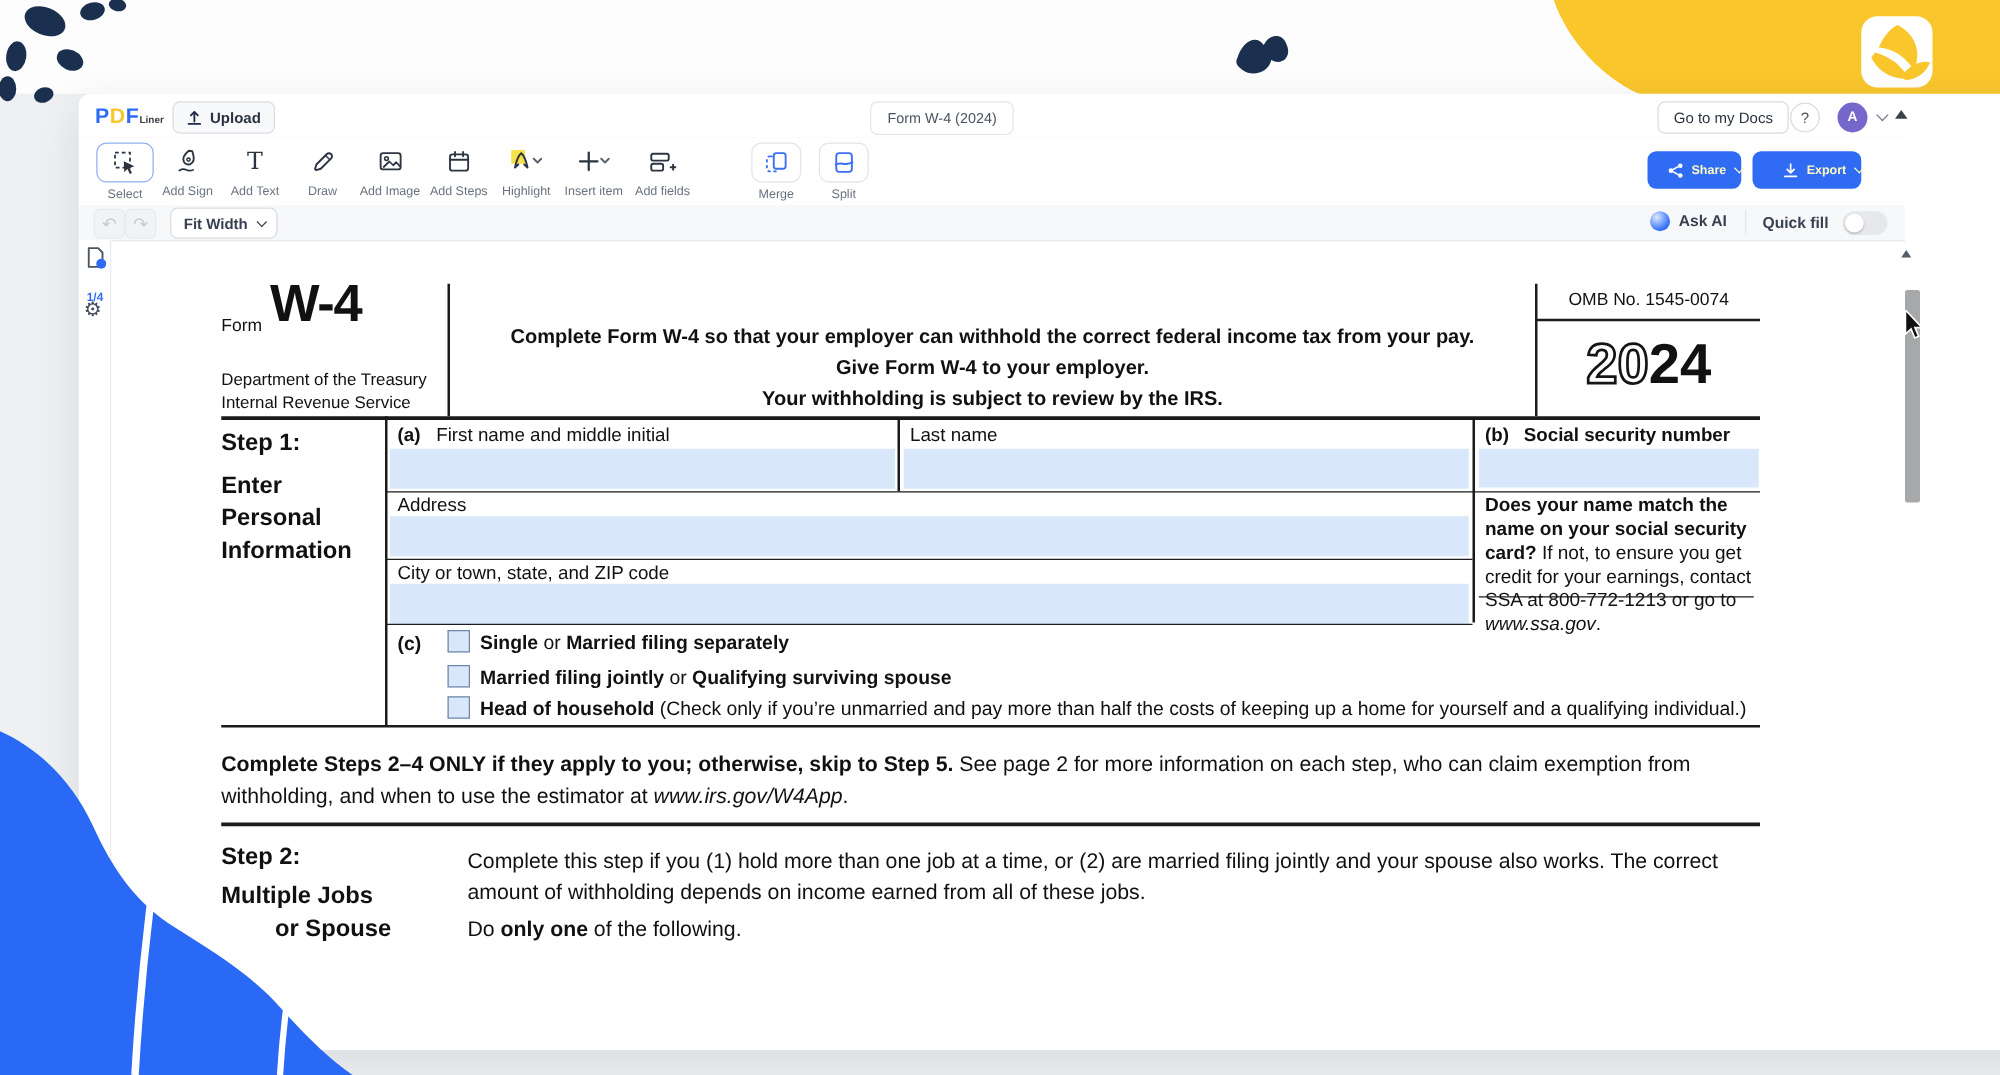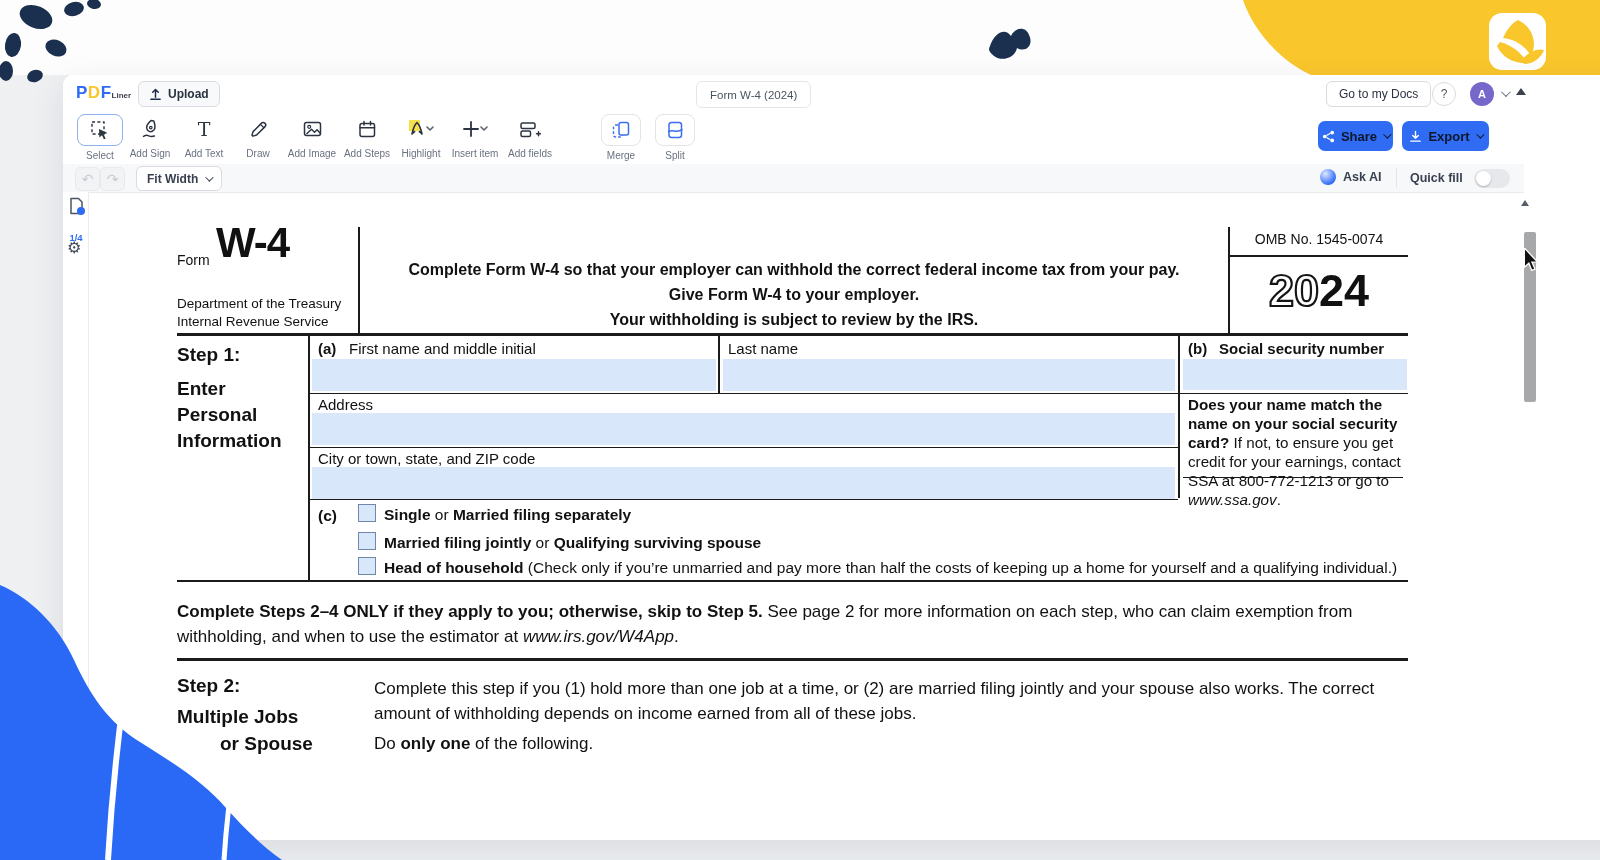--- a/index.html
+++ b/index.html
@@ -8,22 +8,22 @@
   .abs{position:absolute;}
   .line{position:absolute;background:#1b1b1b;}
   
   #card{position:absolute;left:63px;top:75px;width:1591px;height:765px;background:#fff;
         border-radius:10px;box-shadow:0 10px 34px rgba(25,35,60,.10);overflow:hidden;z-index:2;}
   .row-border{border-bottom:1px solid #ececef;}
   .btn{display:flex;align-items:center;justify-content:center;gap:6px;border:1px solid #d9dbe0;
        border-radius:6px;background:#fff;color:#2a3240;font-size:12px;box-sizing:border-box;cursor:pointer;}
   .pill{border:1px solid #e4e5e9;border-radius:6px;background:#fff;color:#4a5460;
         font-size:11.5px;display:flex;align-items:center;justify-content:center;}
-  .bluebtn{display:flex;align-items:center;justify-content:center;gap:6px;background:#2f6cf3;
-           border-radius:7px;color:#0f172a;font-size:13px;font-weight:700;cursor:pointer;}
+  .bluebtn{display:flex;align-items:center;justify-content:flex-end;gap:6px;background:#2f6cf3;
+           border-radius:7px;color:#fef9c3;font-size:10px;font-weight:700;cursor:pointer;}
   .tool{position:absolute;top:114px;width:54px;text-align:center;cursor:pointer;}
   .tool .ic{height:30px;display:flex;align-items:center;justify-content:center;}
   .tool .lb{font-size:10px;color:#6a7280;margin-top:4px;white-space:nowrap;}
   .chev{display:inline-block;width:6px;height:6px;border-right:1.6px solid currentColor;
         border-bottom:1.6px solid currentColor;transform:rotate(45deg) translateY(-2px);}
   .vdiv{position:absolute;background:#e3e5e9;width:1px;}
   
   .f{position:absolute;color:#111;}
   .f15{font-size:15px;} .b{font-weight:700;}
   .inp{position:absolute;background:#d9e7fa;cursor:text;}

